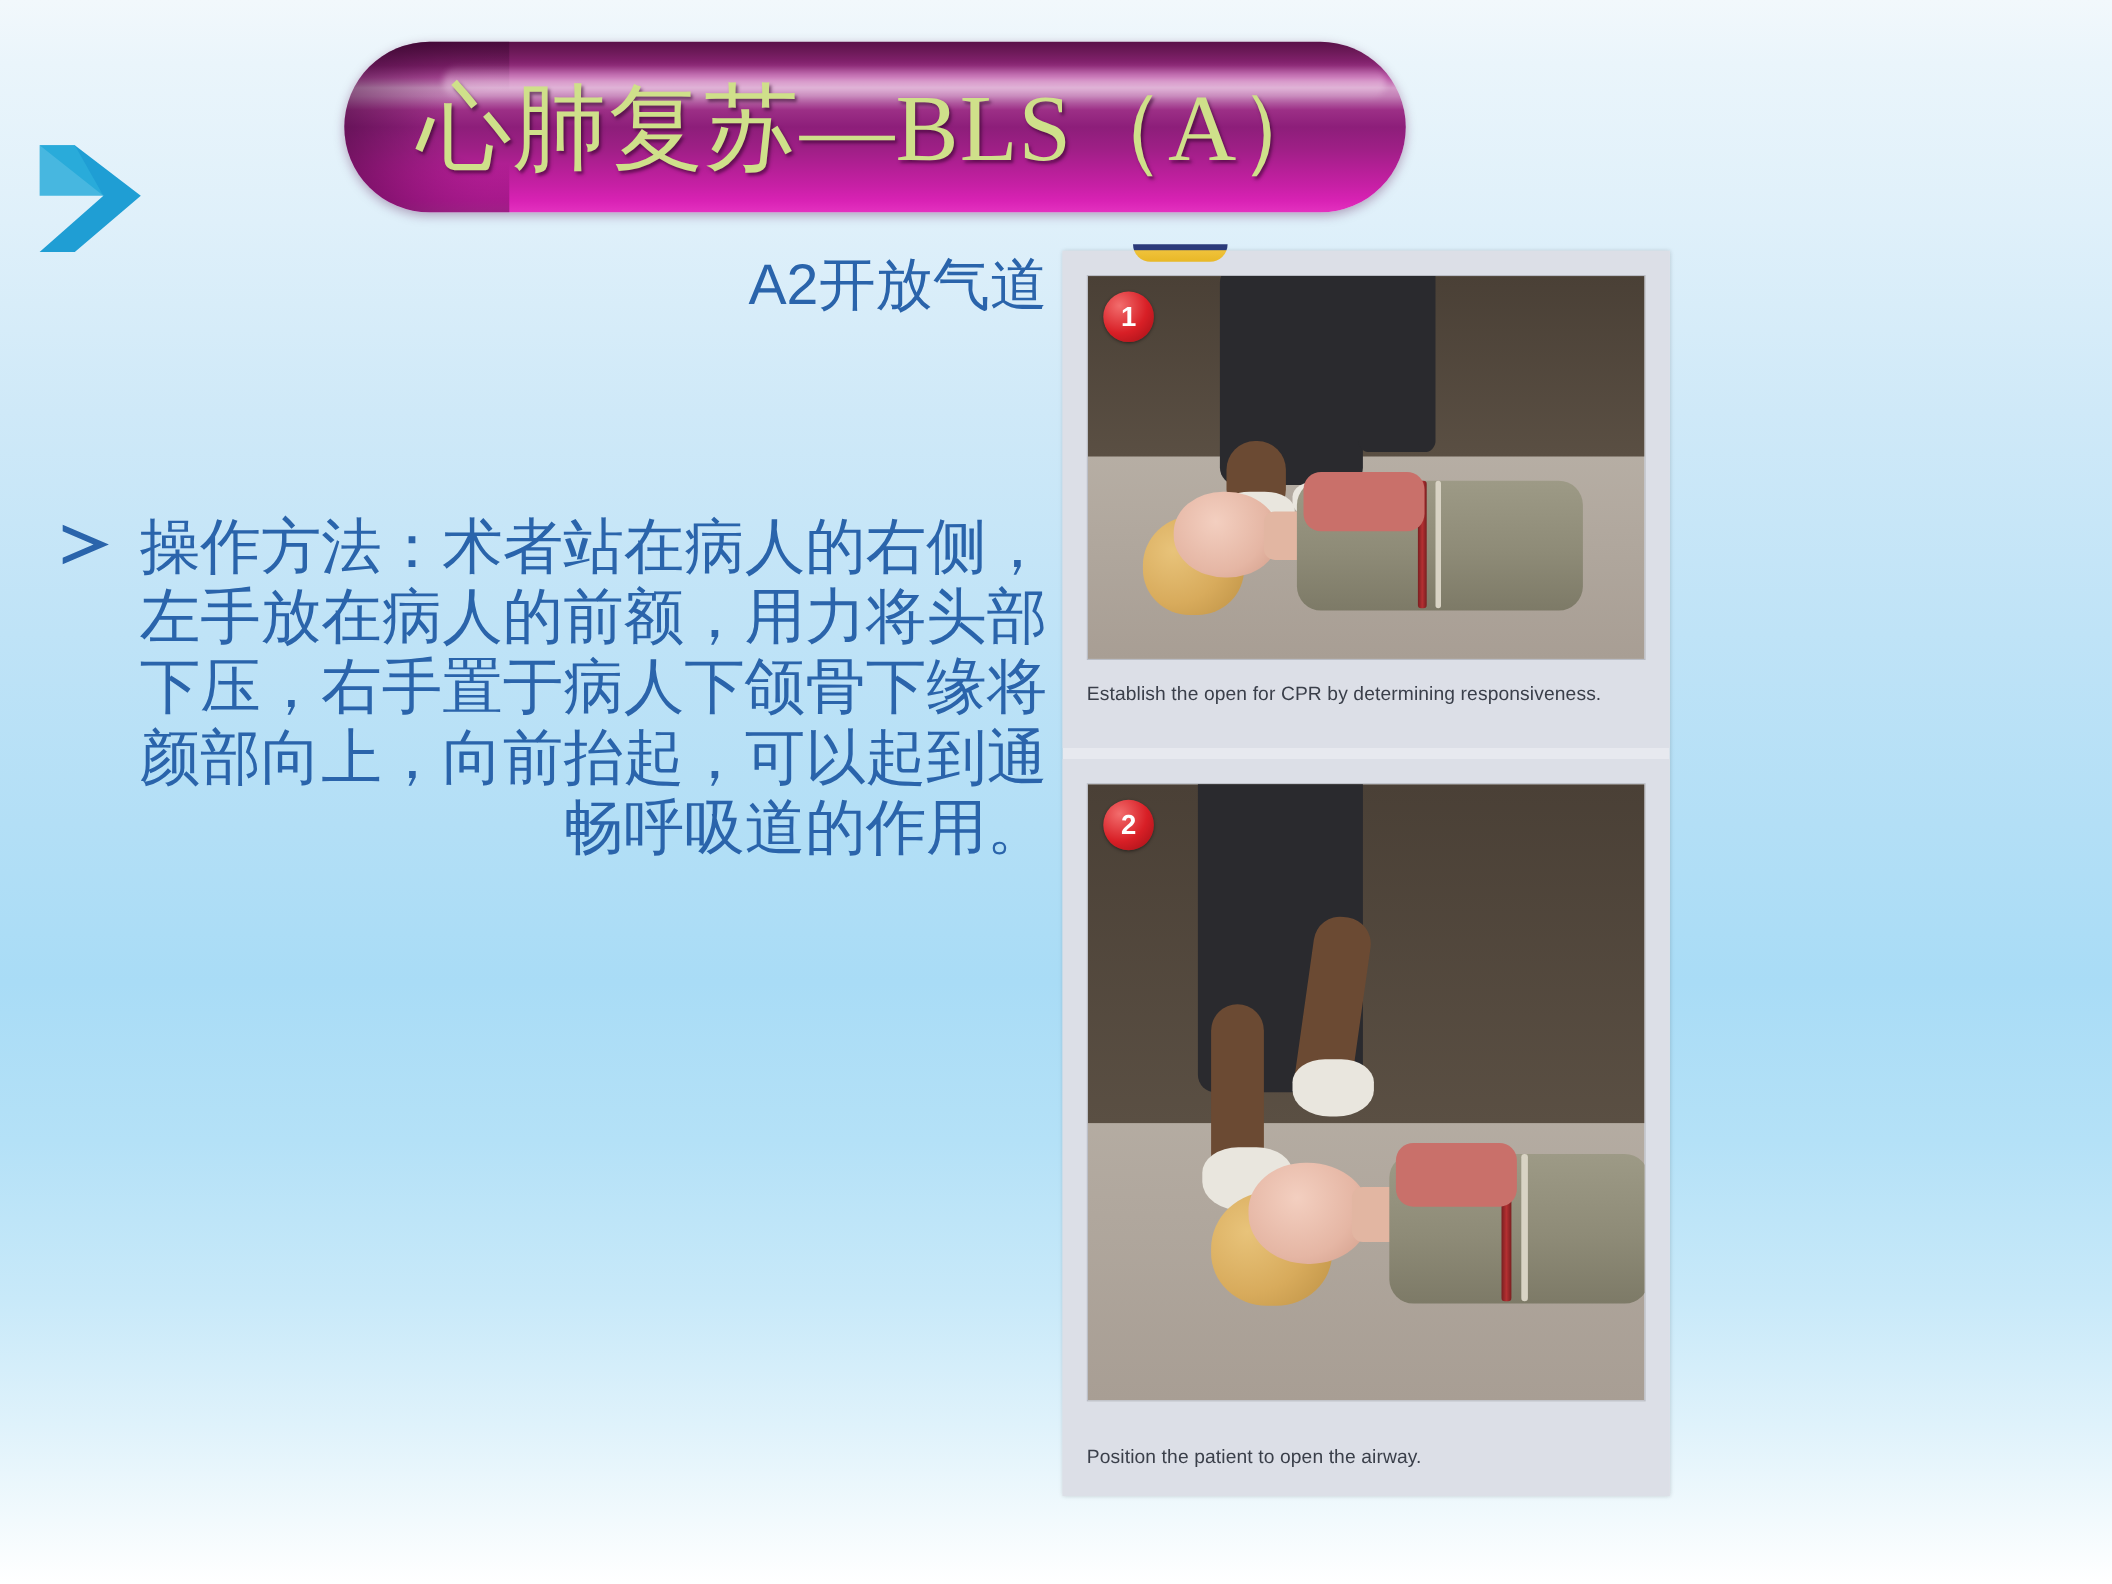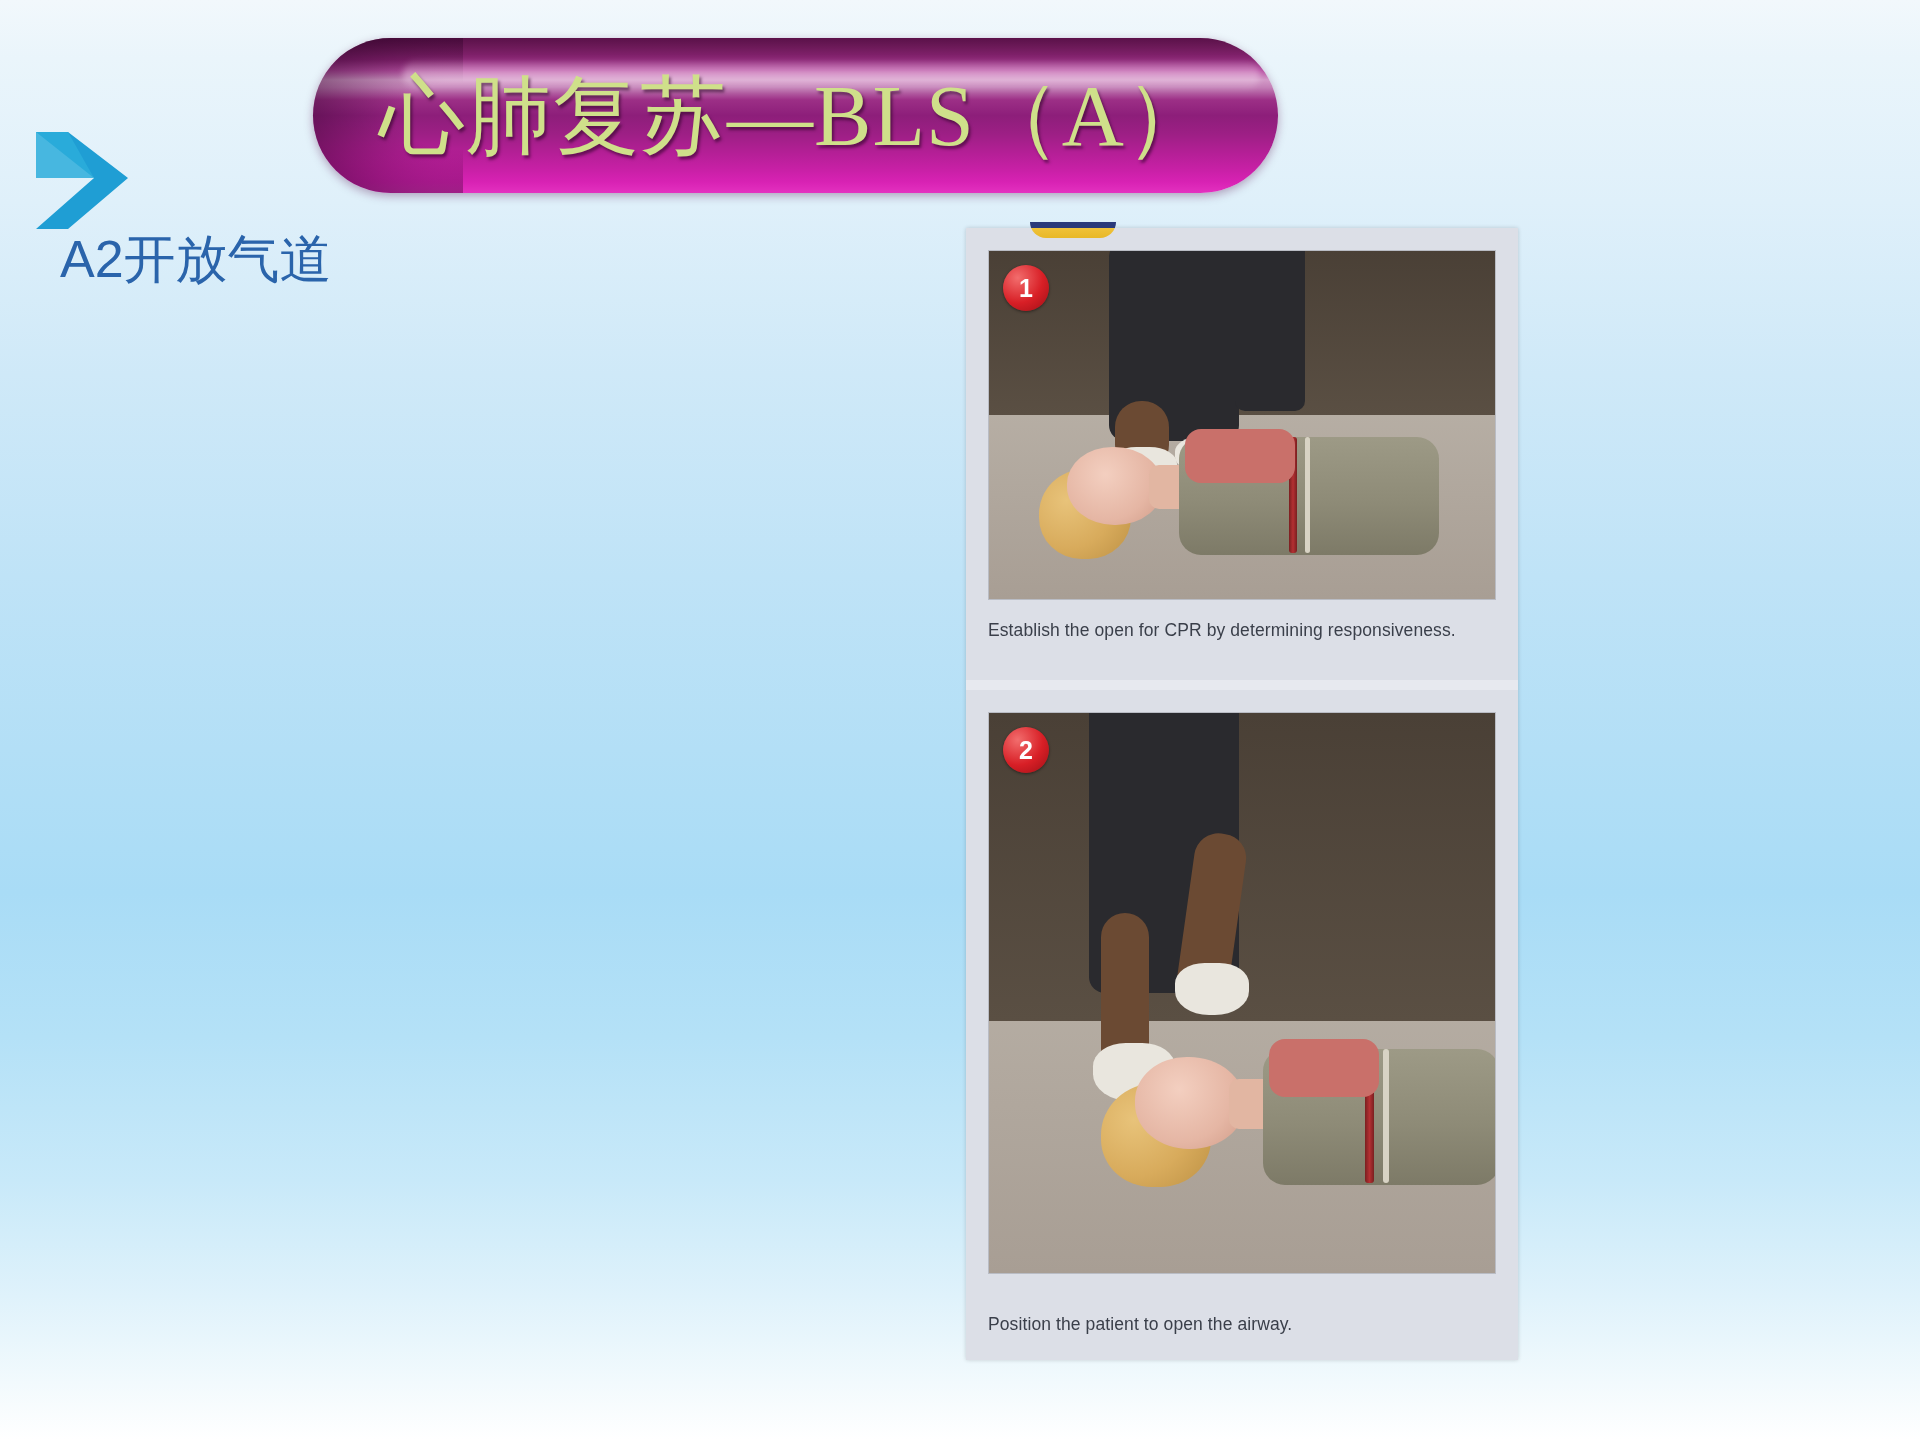--- a/index.html
+++ b/index.html
@@ -106,20 +106,21 @@
     white-space: nowrap;
     z-index: 3;
   }
 
   
   .body-col {
     position: absolute;
     left: 52px;
     top: 228px;
     width: 900px;
+    text-align: right;
   }
   .sub-heading {
     font-family: "Liberation Sans", sans-serif;
     font-size: 52px;
     line-height: 1.2;
     color: #2a64ab;
     margin: 0 0 30px 8px;
     white-space: nowrap;
   }
   .bullet {
@@ -286,20 +287,28 @@
     <div class="title-text">心肺复苏—BLS（A）</div>
   </div>
 
   <div class="body-col">
 
     <div class="sub-heading">A2开放气道</div>
 
 
     <div class="spacer-gap"></div>
 
+    <div class="bullet">
+      <span class="arrow-glyph">
+        <svg width="52" height="56" viewBox="0 0 52 56" xmlns="http://www.w3.org/2000/svg">
+          <path d="M5 10 L47 28 L5 46 L5 40 L33 28 L5 16 Z" fill="#2a64ab"></path>
+        </svg>
+      </span>
+      <span class="bullet-text">操作方法：术者站在病人的右侧，左手放在病人的前额，用力将头部下压，右手置于病人下颌骨下缘将颜部向上，向前抬起，可以起到通畅呼吸道的作用。</span>
+    </div>
 
   </div>
 
   <div class="top-sliver"></div>
 
   <div class="photo-panel">
 
     <div class="photo-block one">
       <div class="photo-frame">
         <div class="scene">

